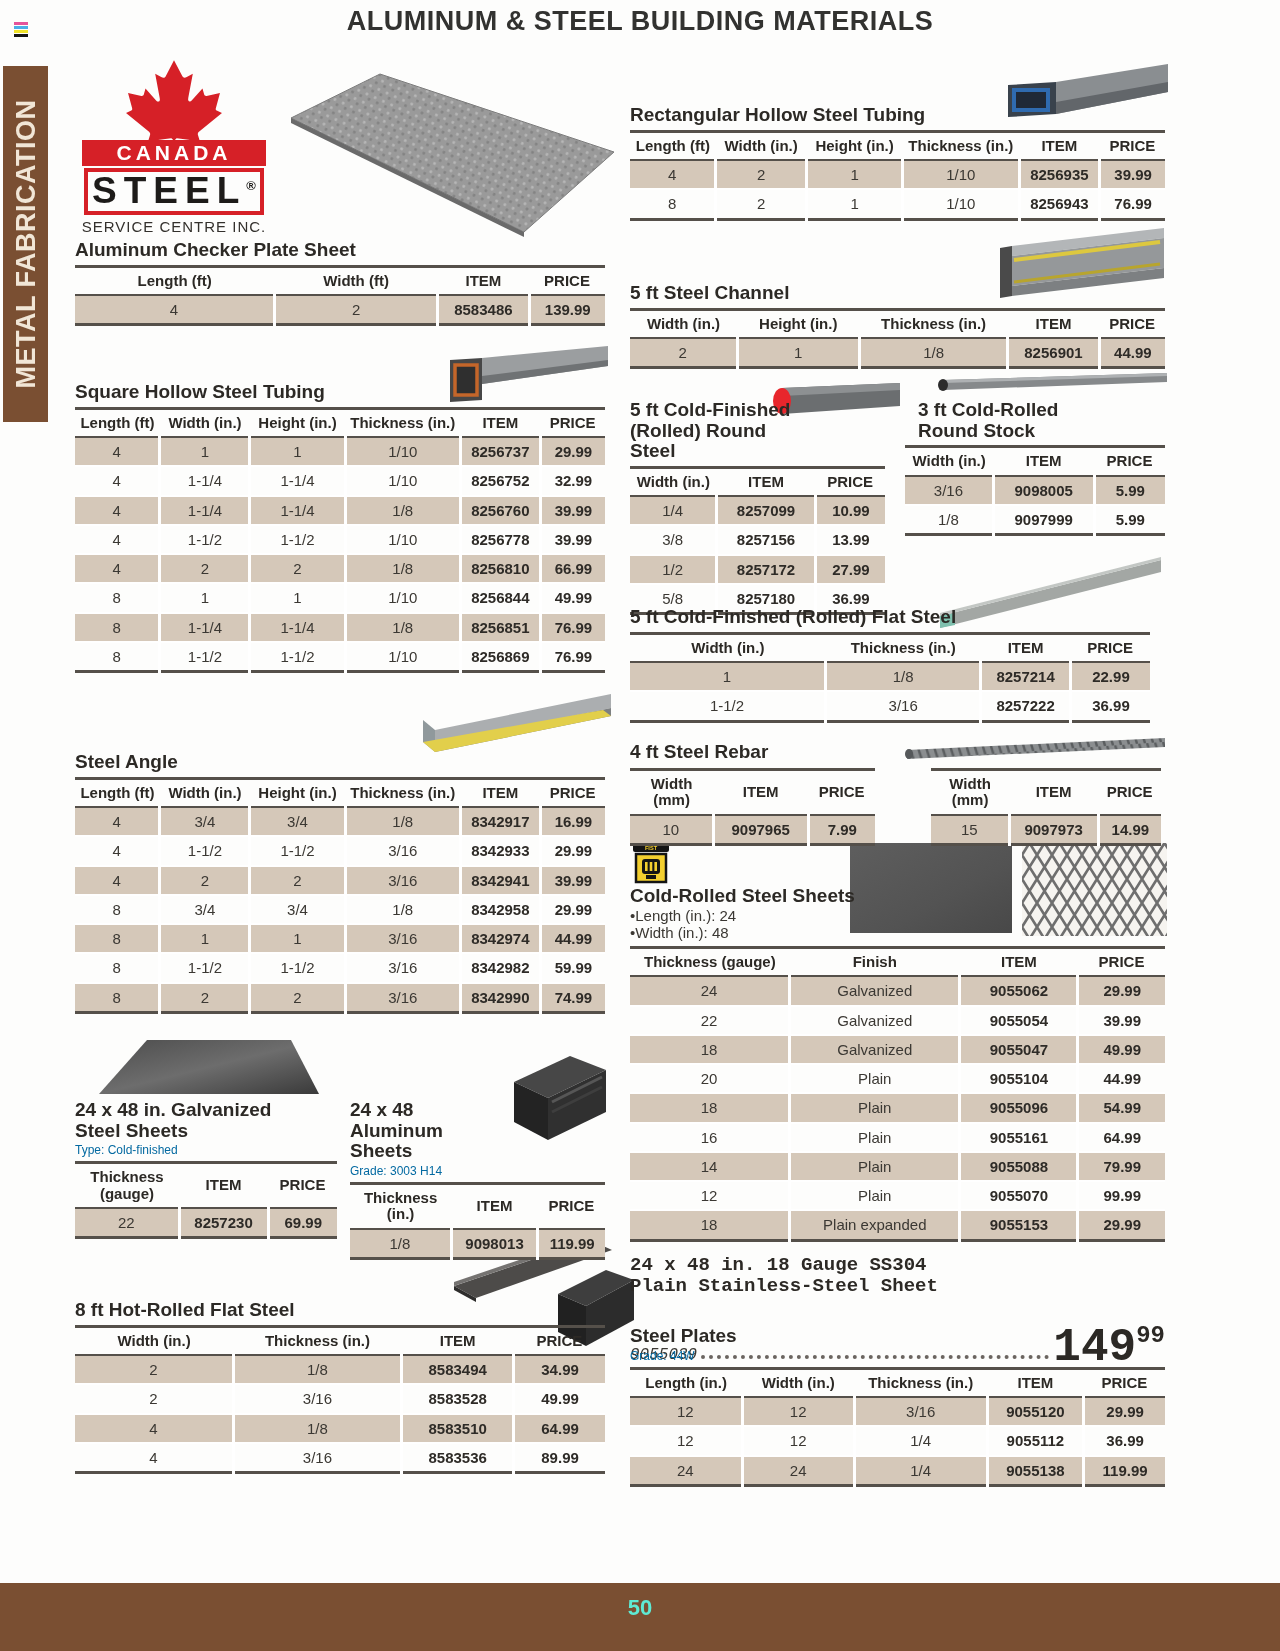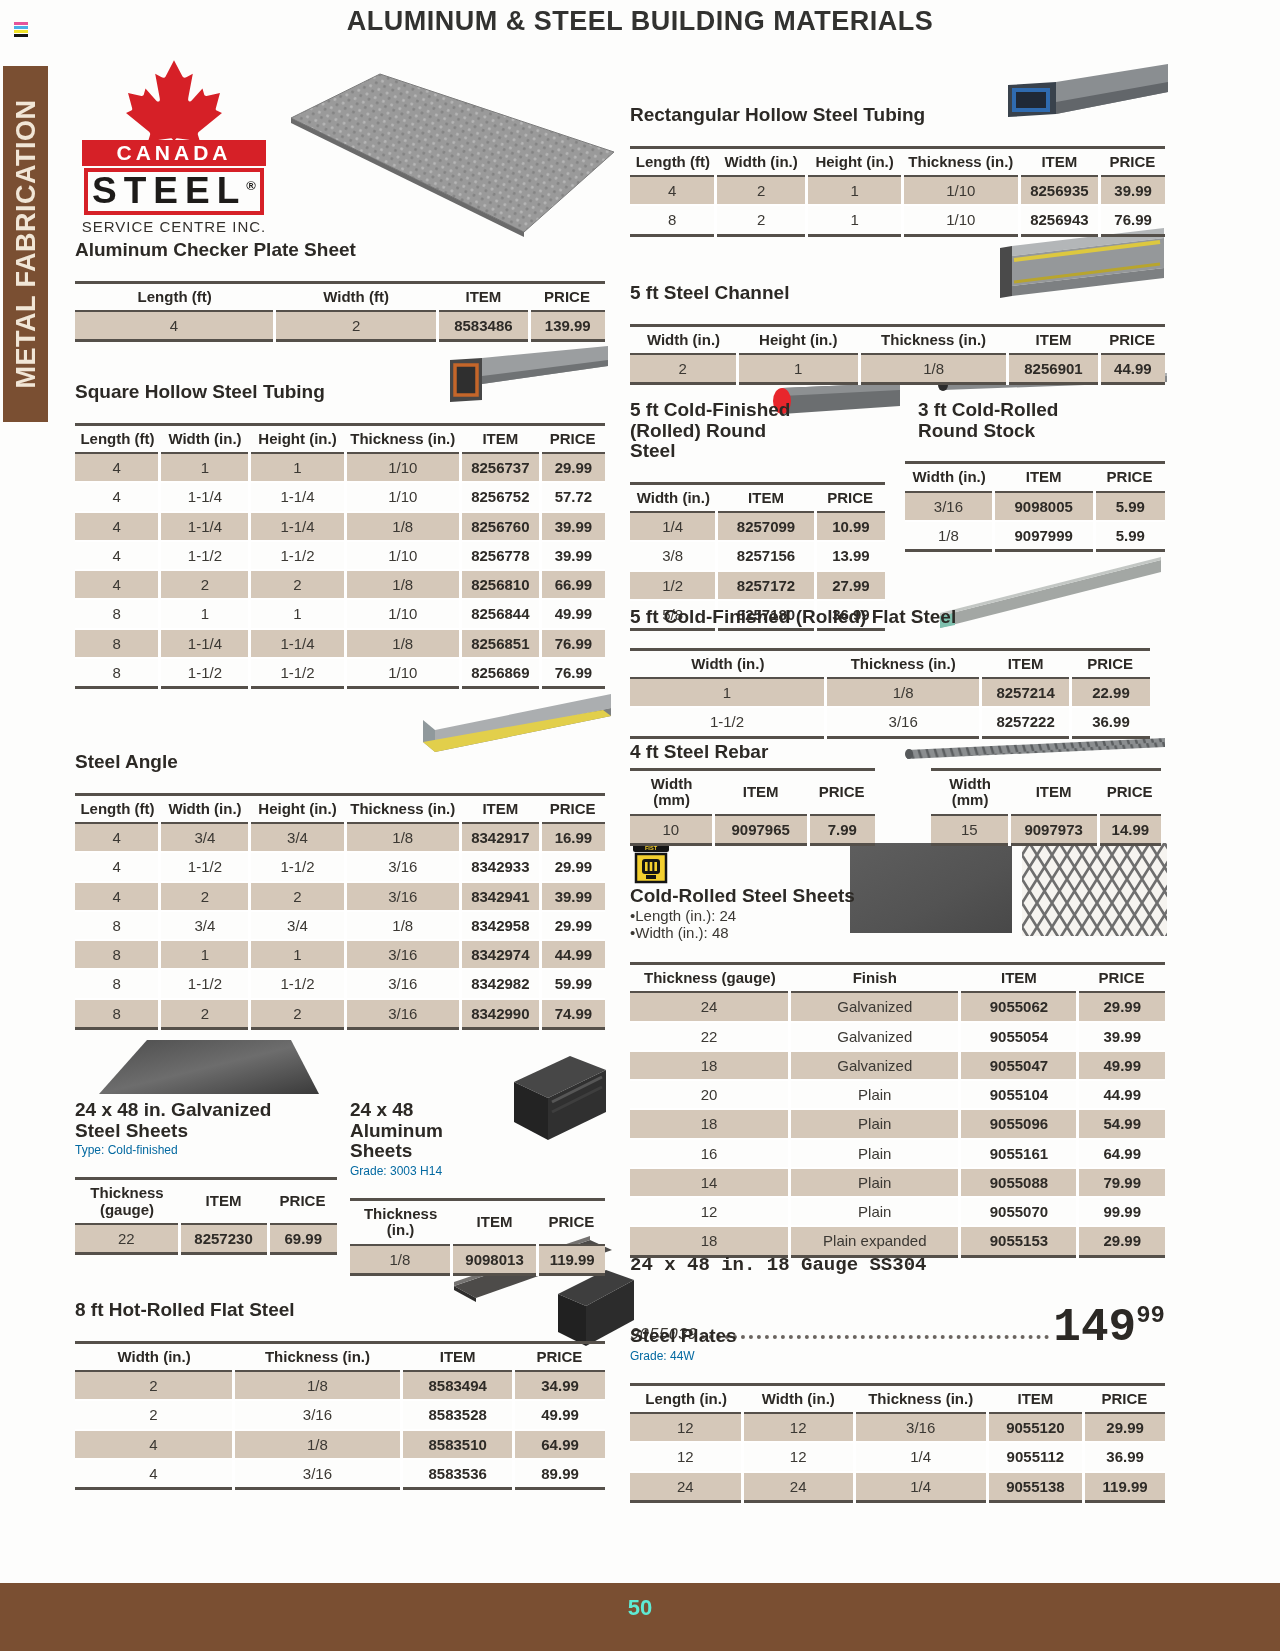--- a/index.html
+++ b/index.html
@@ -19,21 +19,21 @@
   .canada-strip{position:relative;margin:-24px auto 0;width:176px;background:#d62027;color:#fff;
       font-size:21px;font-weight:800;letter-spacing:4px;padding:1px 4px;}
   .steel-box{margin:2px auto 0;width:168px;border:4px solid #d62027;padding:0 2px;
       font-size:37px;font-weight:800;color:#1d1b19;letter-spacing:7px;line-height:1.05;}
   .steel-box sup{font-size:13px;letter-spacing:0;}
   .logo .tagline{margin-top:3px;font-size:15px;color:#33302c;letter-spacing:1px;font-weight:400;}
   
   .sec{position:absolute;}
   .sec-title{font-size:19px;font-weight:700;color:#2c2925;line-height:1.08;}
   .sec-sub{font-size:12px;color:#0369a1;margin-top:2px;}
-  .sec-head{border-bottom:3px solid #55504a;padding-bottom:20px;}
+  .sec-head{border-bottom:3px solid #55504a;padding-bottom:4px;}
   .bullet{font-size:15px;color:#3b3833;line-height:1.18;}
   .ptable{width:100%;border-collapse:collapse;table-layout:fixed;border-bottom:3px solid #55504a;}
   .ptable th{font-size:15px;font-weight:700;color:#2c2925;padding:5px 2px;text-align:center;
       border-bottom:2px solid #55504a;line-height:1.1;}
   .ptable td{font-size:15px;color:#3b3833;padding:5px 2px;text-align:center;
       border-right:3px solid #fff;line-height:1.15;}
   .ptable td:last-child{border-right:none;}
   .ptable td:nth-last-child(-n+2){font-weight:700;color:#2e2b27;}
   .ptable tbody tr{border-bottom:2px solid #fff;}
   .ptable tbody tr:nth-child(odd){background:#d5c8b9;}
@@ -305,21 +305,21 @@
               <td>1/10</td>
               <td>8256737</td>
               <td>29.99</td>
             </tr>
             <tr>
               <td>4</td>
               <td>1-1/4</td>
               <td>1-1/4</td>
               <td>1/10</td>
               <td>8256752</td>
-              <td>57.72</td>
+              <td>32.99</td>
             </tr>
             <tr>
               <td>4</td>
               <td>1-1/4</td>
               <td>1-1/4</td>
               <td>1/8</td>
               <td>8256760</td>
               <td>39.99</td>
             </tr>
             <tr>
@@ -820,20 +820,21 @@
               <td>9055153</td>
               <td>29.99</td>
             </tr>
           </tbody>
         </table>
       </div>
   </div>
 
   <div class="sec" style="left:630px;top:1255px;width:535px;font-family:Liberation Mono, monospace;">
     <div class="sec-title">24 x 48 in. 18 Gauge SS304</div>
+    <div class="sec-title">Plain Stainless-Steel Sheet</div>
     <div class="ss304-line">
       <span class="ss304-item">9055039</span>
       <span class="leader"></span>
       <span class="bigprice"><span>149</span><sup>99</sup></span>
     </div>
   </div>
 
   <div class="sec" style="left:630px;top:1326px;width:535px;">
     <div class="sec-head">
       <div class="sec-title">Steel Plates</div>

